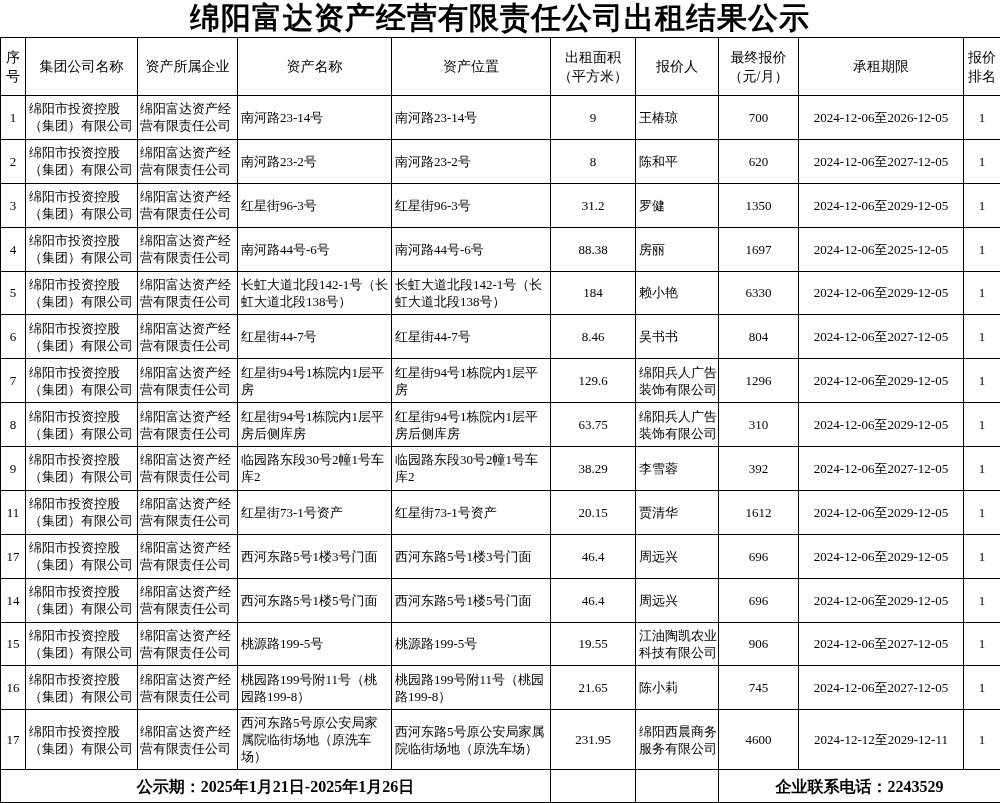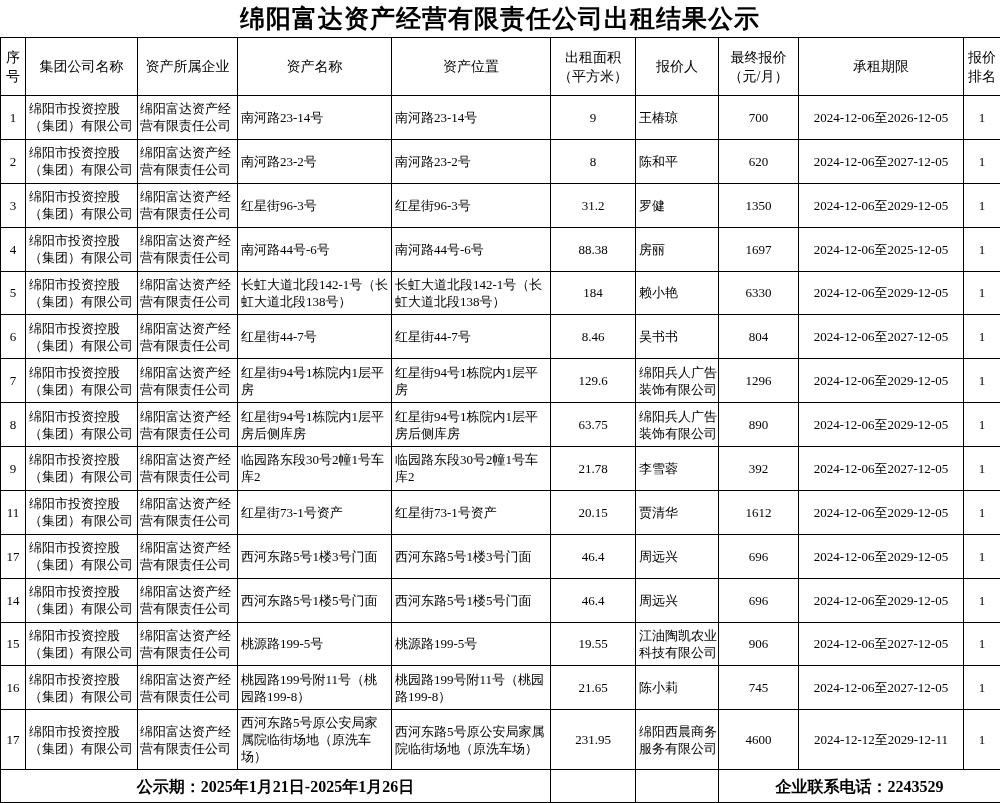--- a/index.html
+++ b/index.html
@@ -17,21 +17,21 @@
     height: 803px;
     background: #ffffff;
   }
   .title {
     height: 37px;
     display: flex;
     align-items: center;
     justify-content: center;
     font-family: "Liberation Sans", "DejaVu Sans", sans-serif;
     font-weight: bold;
-    font-size: 25px;
+    font-size: 30px;
     letter-spacing: 1px;
     white-space: nowrap;
   }
   table.rental {
     width: 1000px;
     height: 766px;
     border-collapse: collapse;
     table-layout: fixed;
   }
   table.rental th, table.rental td {
@@ -198,31 +198,31 @@
           <td class="col-rank">1</td>
         </tr>
         <tr>
           <td class="col-no">8</td>
           <td class="col-group">绵阳市投资控股（集团）有限公司</td>
           <td class="col-owner">绵阳富达资产经营有限责任公司</td>
           <td class="col-name">红星街94号1栋院内1层平房后侧库房</td>
           <td class="col-location">红星街94号1栋院内1层平房后侧库房</td>
           <td class="col-area">63.75</td>
           <td class="col-bidder">绵阳兵人广告装饰有限公司</td>
-          <td class="col-price">890</td>
+          <td class="col-price">310</td>
           <td class="col-term">2024-12-06至2029-12-05</td>
           <td class="col-rank">1</td>
         </tr>
         <tr>
           <td class="col-no">9</td>
           <td class="col-group">绵阳市投资控股（集团）有限公司</td>
           <td class="col-owner">绵阳富达资产经营有限责任公司</td>
           <td class="col-name">临园路东段30号2幢1号车库2</td>
           <td class="col-location">临园路东段30号2幢1号车库2</td>
-          <td class="col-area">21.78</td>
+          <td class="col-area">38.29</td>
           <td class="col-bidder">李雪蓉</td>
           <td class="col-price">392</td>
           <td class="col-term">2024-12-06至2027-12-05</td>
           <td class="col-rank">1</td>
         </tr>
         <tr>
           <td class="col-no">11</td>
           <td class="col-group">绵阳市投资控股（集团）有限公司</td>
           <td class="col-owner">绵阳富达资产经营有限责任公司</td>
           <td class="col-name">红星街73-1号资产</td>

